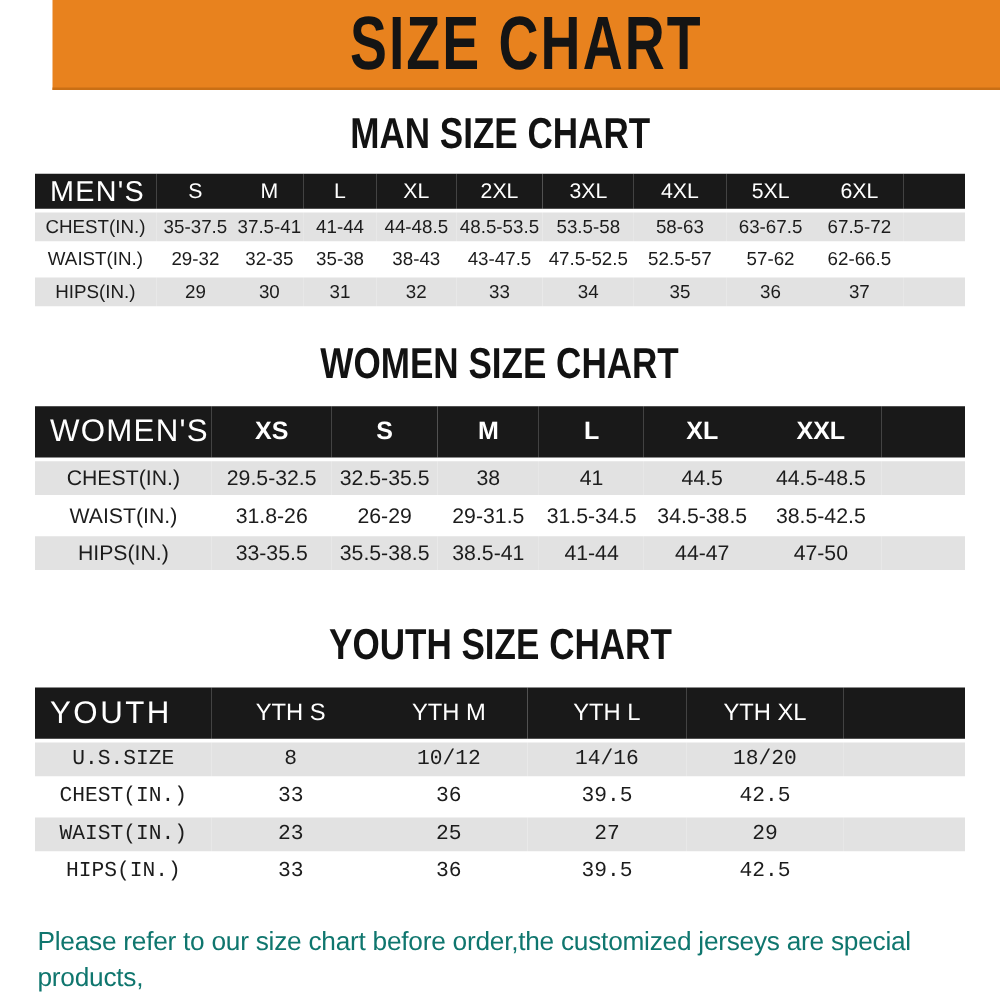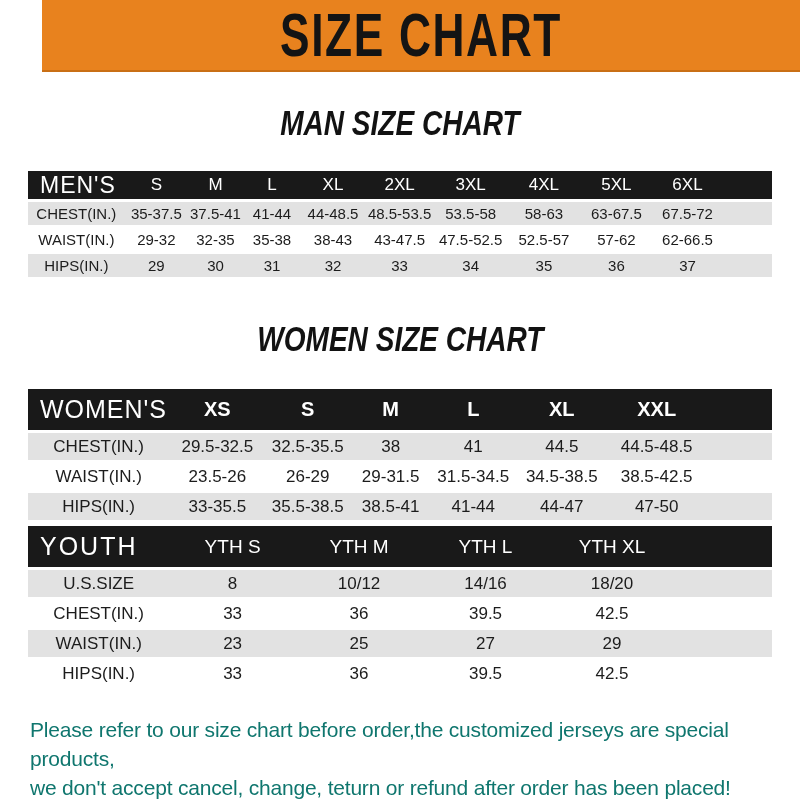--- a/index.html
+++ b/index.html
@@ -25,21 +25,21 @@
     display: inline-block;
     font-size: 54px;
     font-weight: bold;
     color: #141414;
     letter-spacing: 2px;
     transform: scale(0.82, 1.12);
     white-space: nowrap;
   }
 
   
-  h2.section-heading { text-align: center; margin: 16px; line-height: 1; font-style: italic; }
+  h2.section-heading { text-align: center; margin: 0; line-height: 1; }
   h2.section-heading .condensed {
     display: inline-block;
     font-size: 33px;
     font-weight: bold;
     color: #121212;
     transform: scale(0.85, 1.05);
     white-space: nowrap;
   }
   .man-heading   { padding: 18px 0 13px; }
   .women-heading { padding: 26px 0 15px; }
@@ -77,21 +77,21 @@
   .man-table thead th { height: 28px; font-size: 17px; }
   .man-table thead th.corner { font-size: 23px; }
   .man-table tbody td { height: 23px; font-size: 15px; }
 
   .women-table thead th { height: 41px; font-size: 20px; font-weight: bold; }
   .women-table thead th.corner { font-size: 25px; }
   .women-table tbody td { height: 27px; font-size: 17px; }
 
   .youth-table thead th { height: 41px; font-size: 19px; }
   .youth-table thead th.corner { font-size: 25px; letter-spacing: 2px; }
-  .youth-table tbody td { height: 27px; font-size: 17px; }
+  .youth-table tbody td { height: 27px; font-size: 17px; font-family: Liberation Mono, monospace; }
 
   
   .note { margin: 26px 0 0 30px; }
   .note p {
     margin: 0;
     color: #0f766e;
     font-size: 21px;
     line-height: 1.38;
     letter-spacing: -0.2px;
     font-weight: 500;
@@ -212,21 +212,21 @@
             <td>29.5-32.5</td>
             <td>32.5-35.5</td>
             <td>38</td>
             <td>41</td>
             <td>44.5</td>
             <td>44.5-48.5</td>
             <td></td>
           </tr>
           <tr>
             <td>WAIST(IN.)</td>
-            <td>23.5-26</td>
+            <td>31.8-26</td>
             <td>26-29</td>
             <td>29-31.5</td>
             <td>31.5-34.5</td>
             <td>34.5-38.5</td>
             <td>38.5-42.5</td>
             <td></td>
           </tr>
           <tr>
             <td>HIPS(IN.)</td>
             <td>33-35.5</td>
@@ -235,20 +235,21 @@
             <td>41-44</td>
             <td>44-47</td>
             <td>47-50</td>
             <td></td>
           </tr>
         </tbody>
       </table>
   </section>
 
   <section>
+    <h2 class="section-heading youth-heading"><span class="condensed">YOUTH SIZE CHART</span></h2>
     <table class="size-table youth-table">
       <colgroup>
         <col style="width:19%">
           <col style="width:17%">
           <col style="width:17%">
           <col style="width:17%">
           <col style="width:17%">
           <col style="width:13%">
       </colgroup>
     <thead>

